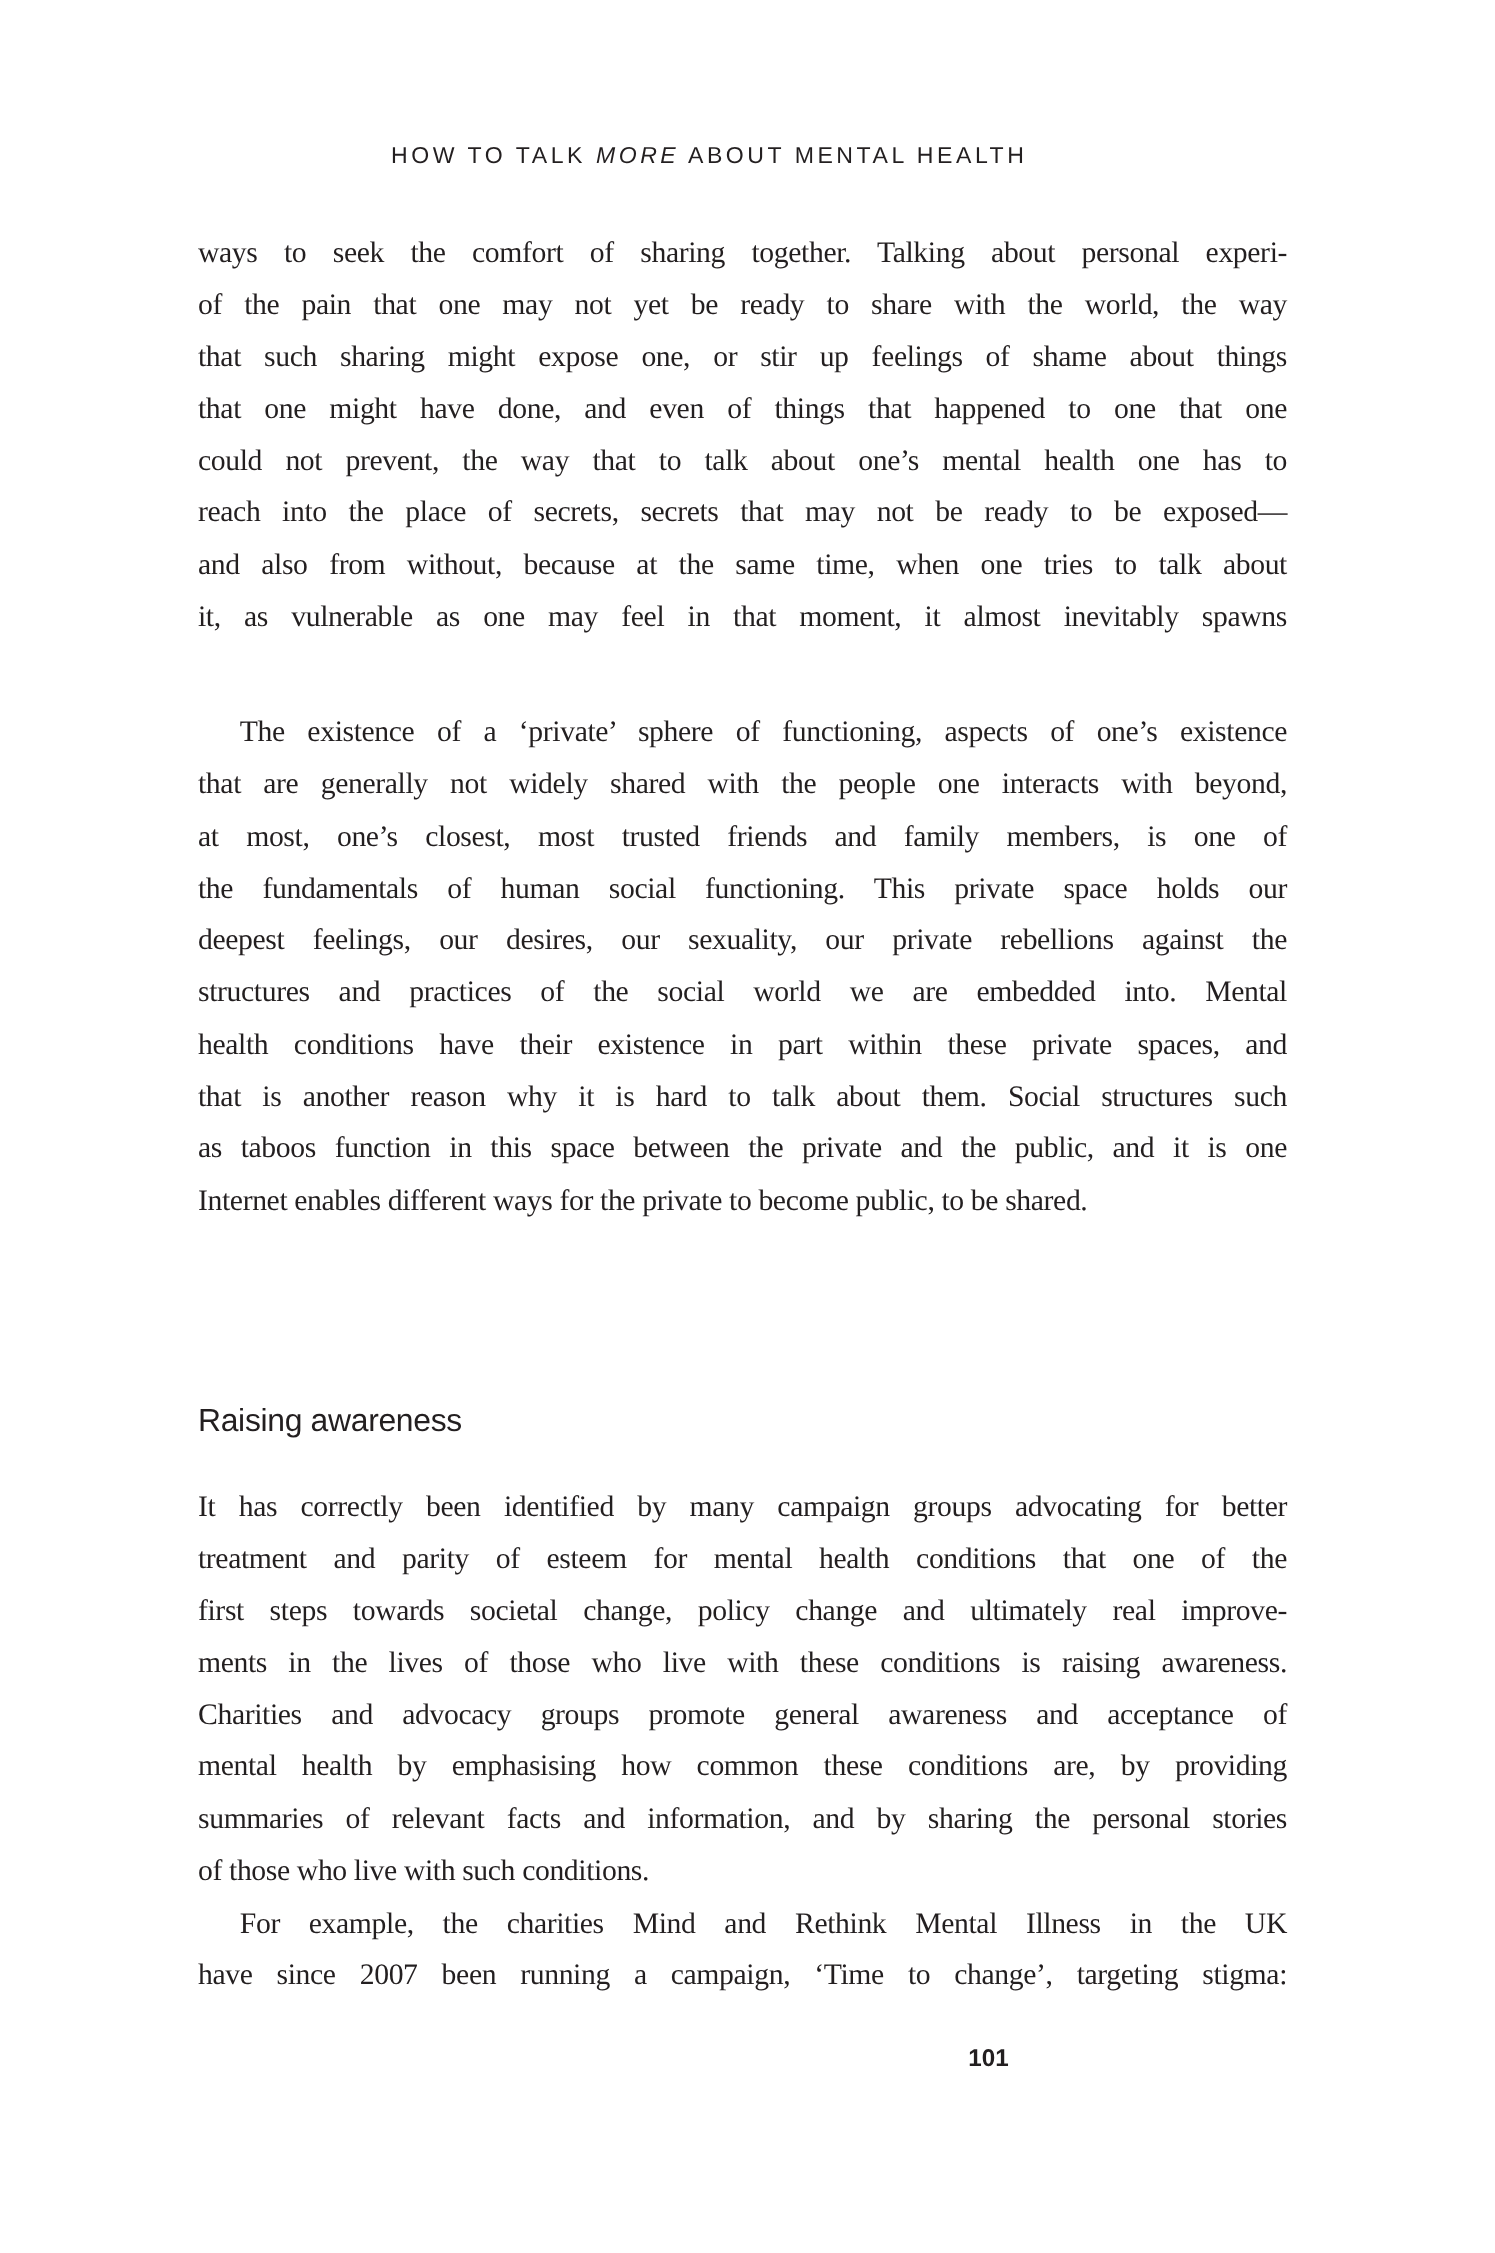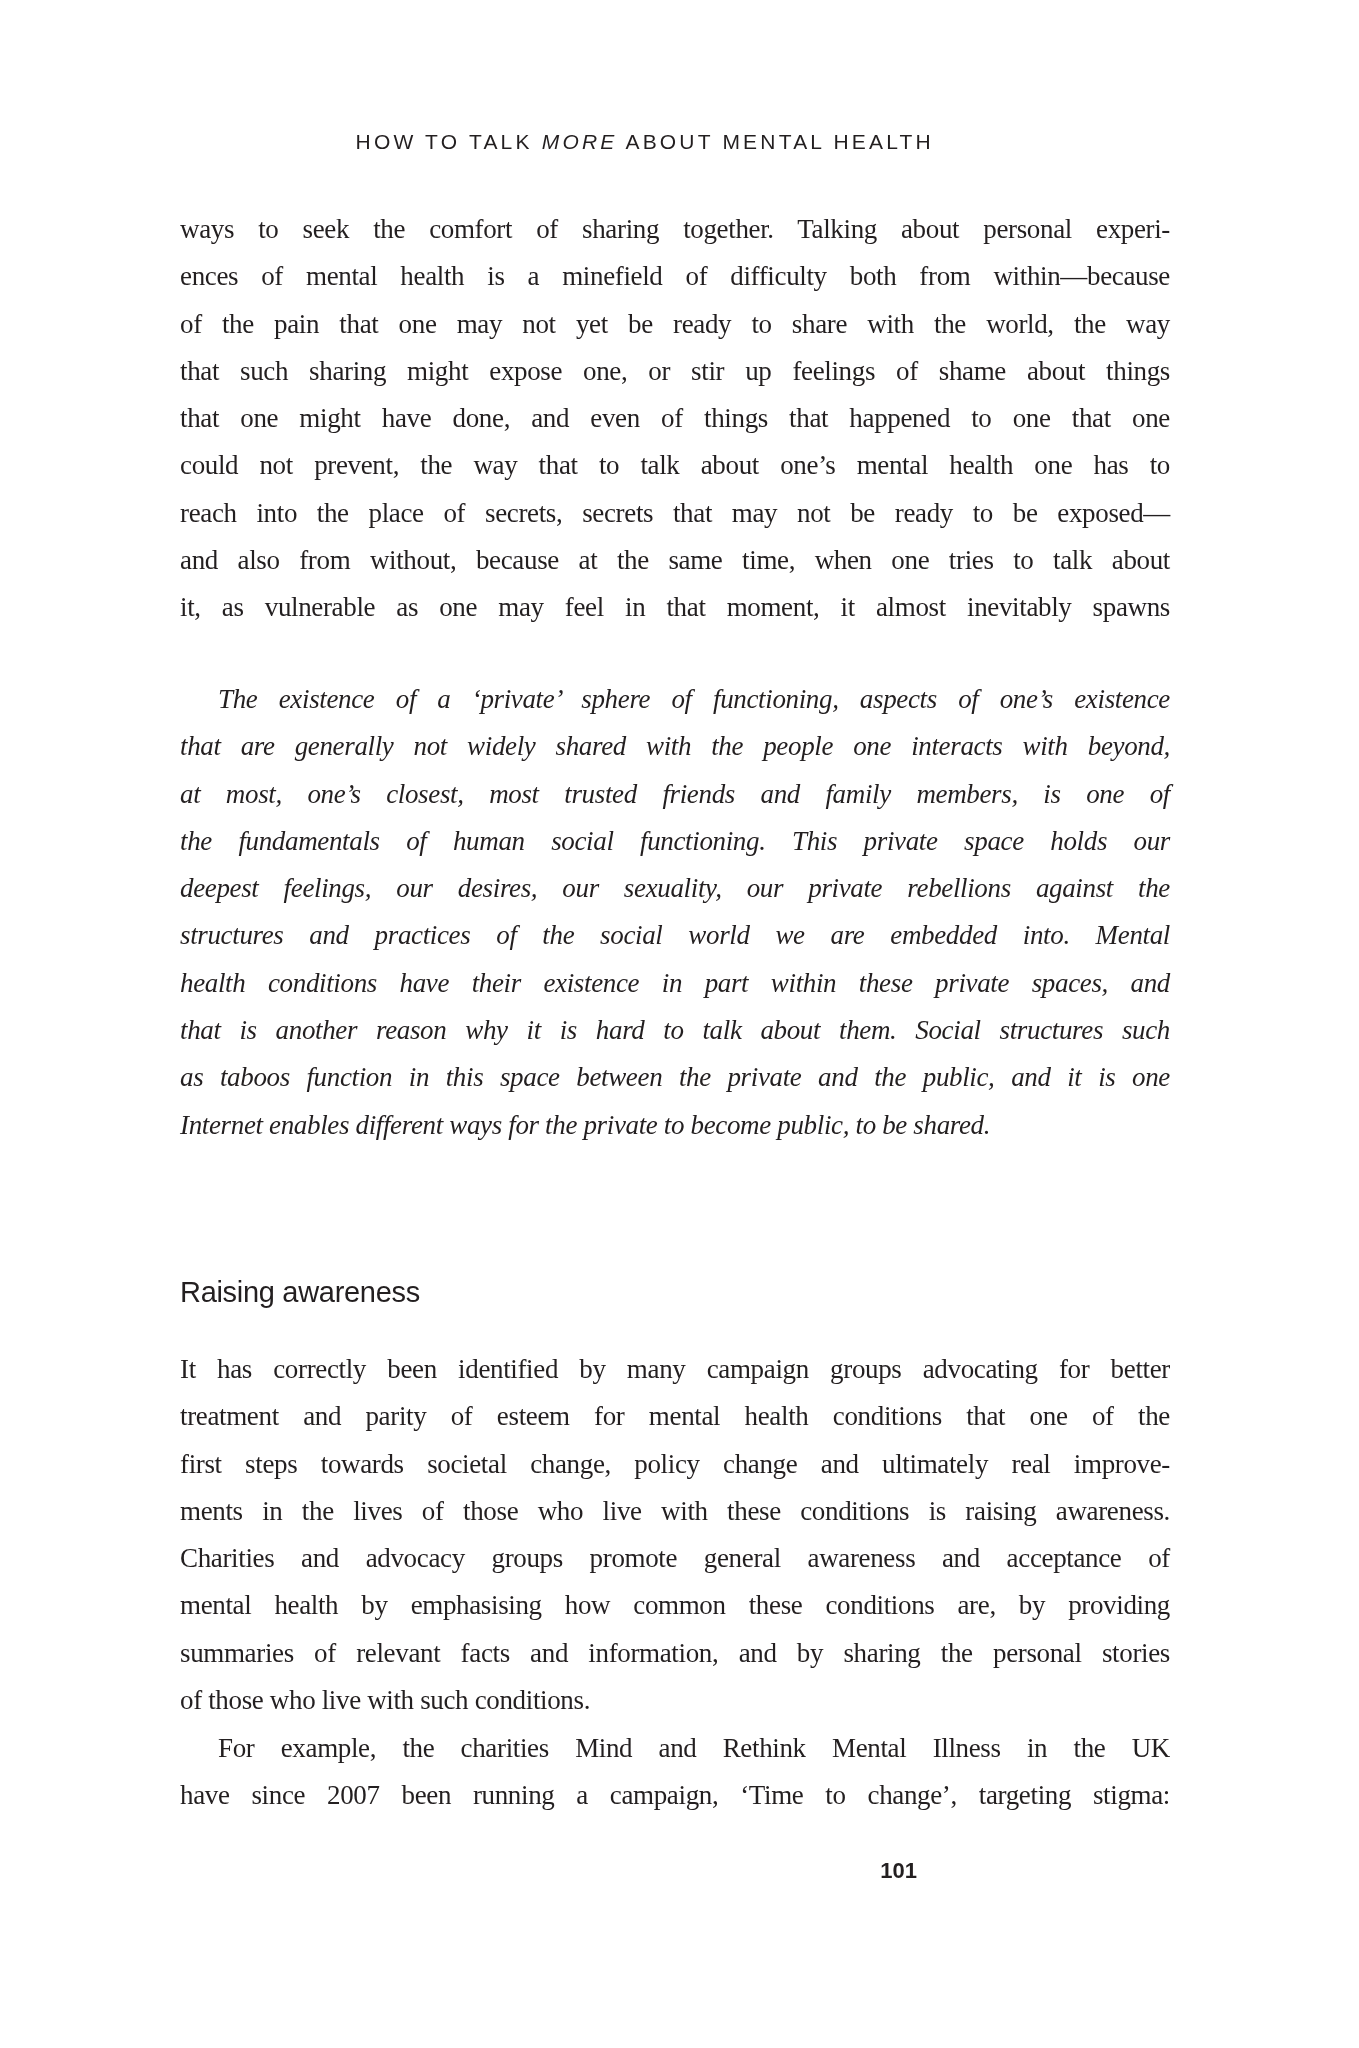--- a/index.html
+++ b/index.html
@@ -13,21 +13,21 @@
     .running-head em { font-style: italic; }
     .col { position: absolute; left: 180px; width: 990px; }
     .line {
       font-family: "Liberation Serif", serif; font-size: 27px; line-height: 47.3px; height: 47.3px;
       text-align: justify; text-align-last: justify; white-space: nowrap; overflow: visible;
       letter-spacing: -0.35px;
     }
     .line.last { text-align-last: left; }
     .line.indent { padding-left: 38px; }
     #p1 { top: 206px; }
-    #p2 { top: 676px; font-style: italic; }
+    #p2 { top: 642px; }
     #p3 { top: 1346px; }
     #p4 { top: 1725px; }
     .heading {
       position: absolute; left: 180px; top: 1272px;
       font-family: "Liberation Sans", sans-serif; font-weight: normal; font-size: 29px;
       line-height: 40px; color: #231f20; letter-spacing: -0.3px;
     }
     .folio {
       position: absolute; right: 205px; top: 1857px;
       font-family: "Liberation Sans", sans-serif; font-weight: bold; font-size: 22px;
@@ -38,21 +38,20 @@
 <body>
 
 <div class="page">
 
   <div class="running-head">
     <span>HOW TO TALK </span><em>MORE</em><span> ABOUT MENTAL HEALTH</span>
   </div>
 
   <div class="col" id="p1">
       <div class="line">ways to seek the comfort of sharing together. Talking about personal experi-</div>
-      <div class="line">ences of mental health is a minefield of difficulty both from within—because</div>
       <div class="line">of the pain that one may not yet be ready to share with the world, the way</div>
       <div class="line">that such sharing might expose one, or stir up feelings of shame about things</div>
       <div class="line">that one might have done, and even of things that happened to one that one</div>
       <div class="line">could not prevent, the way that to talk about one’s mental health one has to</div>
       <div class="line">reach into the place of secrets, secrets that may not be ready to be exposed—</div>
       <div class="line">and also from without, because at the same time, when one tries to talk about</div>
       <div class="line">it, as vulnerable as one may feel in that moment, it almost inevitably spawns</div>
     </div>
   <div class="col" id="p2">
       <div class="line indent">The existence of a ‘private’ sphere of functioning, aspects of one’s existence</div>

